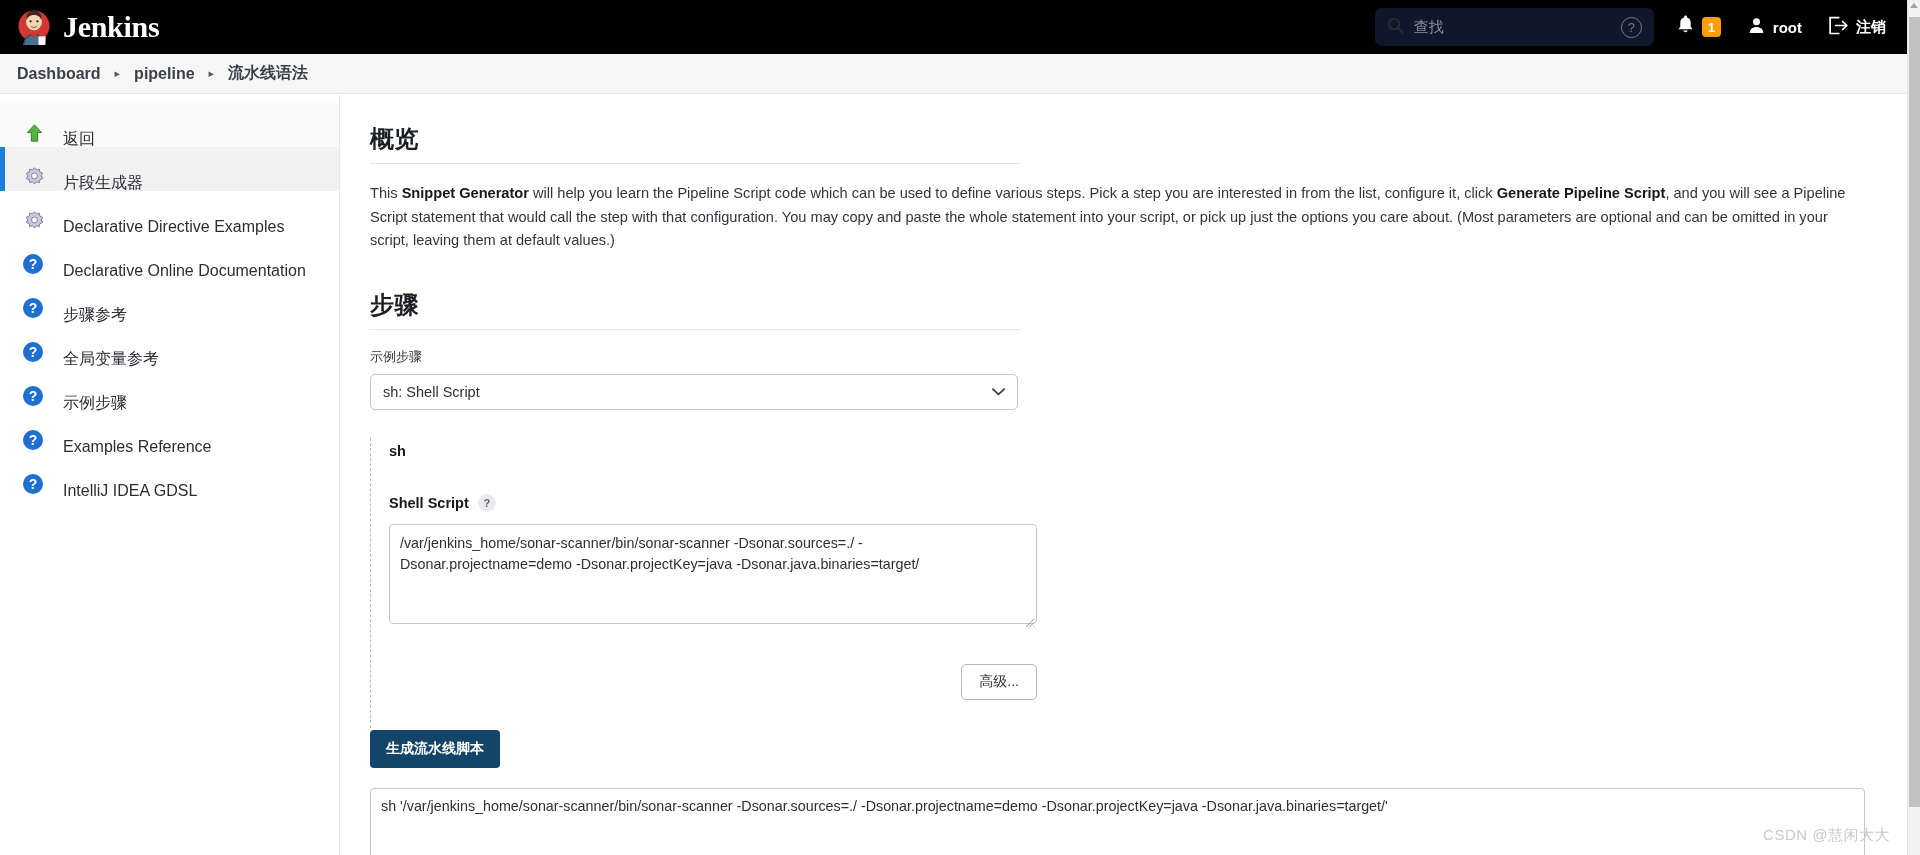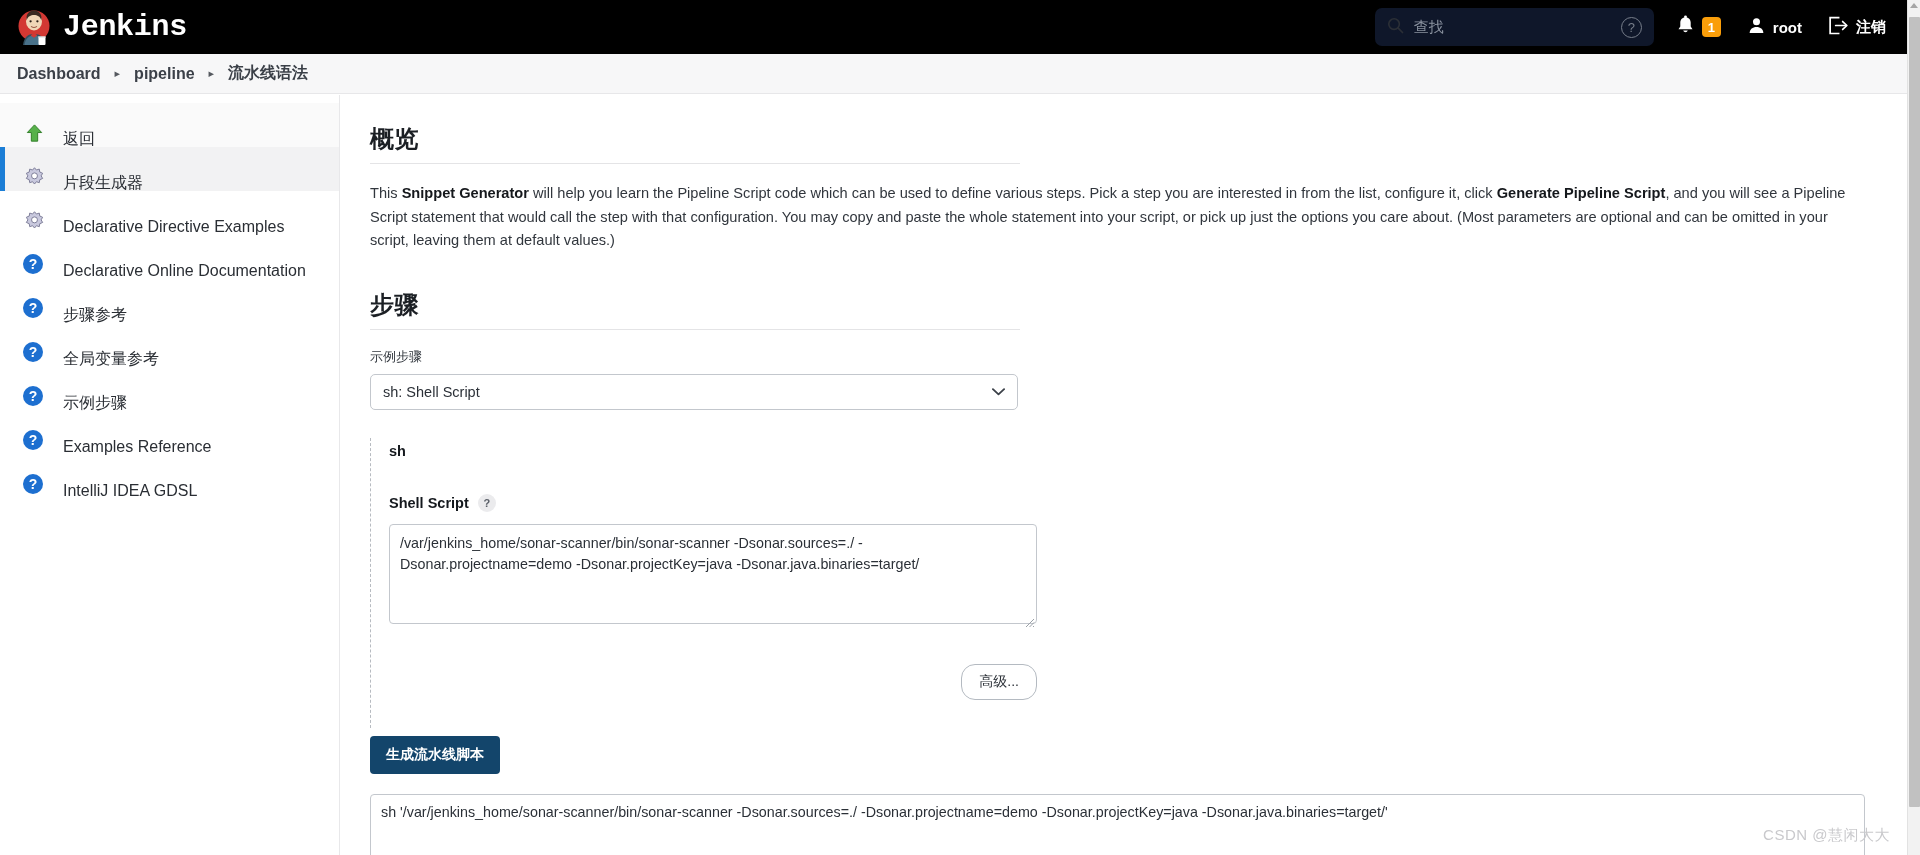--- a/index.html
+++ b/index.html
@@ -23,21 +23,21 @@
     display: flex; align-items: center;
     margin-left: 15px; gap: 10px;
     text-decoration: none;
   }
   .jenkins-logo {
     width: 38px; height: 40px;
     position: relative; flex: none;
   }
   .brand-text {
     color: #fff;
-    font-family: Liberation Mono, monospace;
+    font-family: Liberation Serif, serif;
     font-size: 30px;
     font-weight: bold;
     letter-spacing: -0.3px;
   }
 
   .topbar-right {
     margin-left: auto;
     display: flex; align-items: center;
     height: 100%;
     padding-right: 18px;
@@ -248,37 +248,37 @@
     width: 12px; height: 12px;
     pointer-events: none;
   }
   .adv-row {
     width: 648px;
     display: flex; justify-content: flex-end;
     margin-top: 36px;
   }
   .adv-btn {
     border: 1px solid #b4bac1;
-    border-radius: 14px;
+    border-radius: 5px;
     background: #fff;
     color: #2b3037;
     font-size: 14px;
     padding: 8px 17px;
     cursor: pointer;
     font-family: "Liberation Sans", sans-serif;
   }
   .gen-btn {
     background: #13456b;
     color: #fff;
     border: none;
     border-radius: 4px;
     font-size: 14px; font-weight: bold;
     padding: 10px 16px;
     cursor: pointer;
-    margin-top: 8px;
+    margin-top: 2px;
     font-family: "Liberation Sans", sans-serif;
   }
   .out-ta {
     margin-top: 20px;
     width: 1495px; height: 110px;
     border: 1px solid #c3c7cd;
     border-radius: 4px;
     background: #fff;
     font-family: "Liberation Sans", sans-serif;
     font-size: 14.3px;

